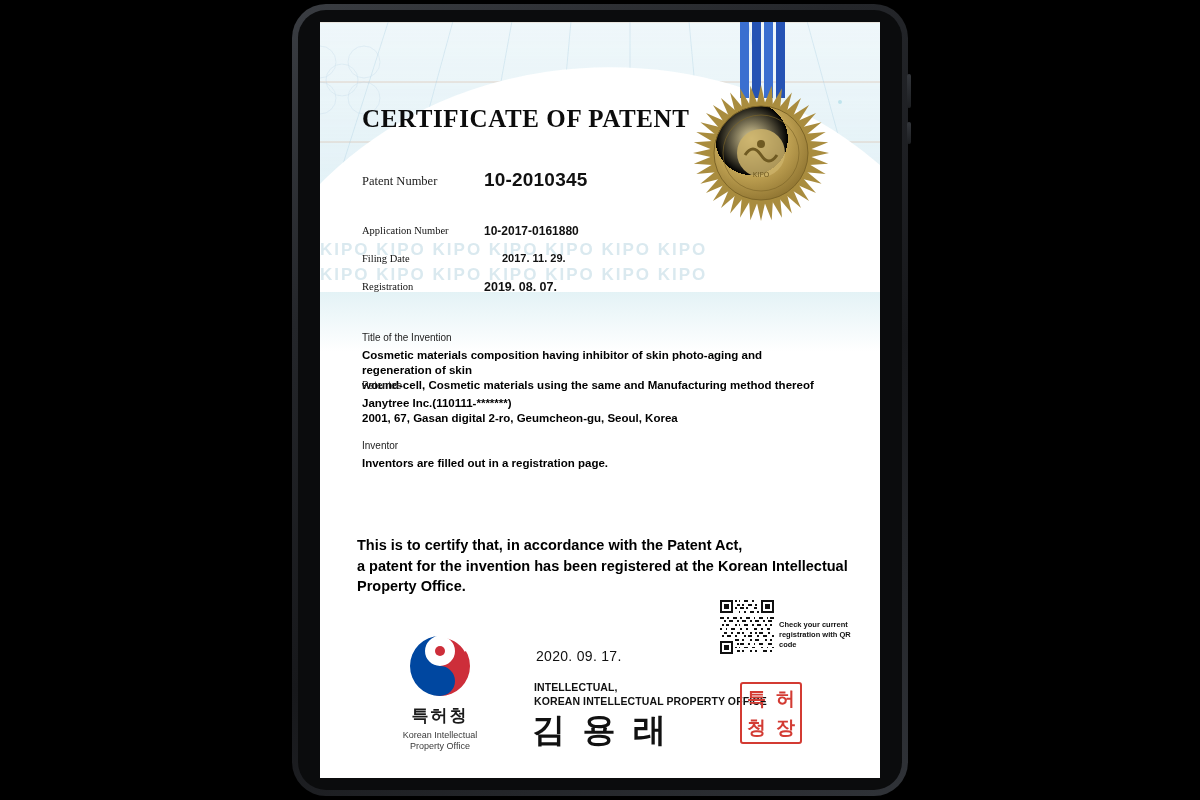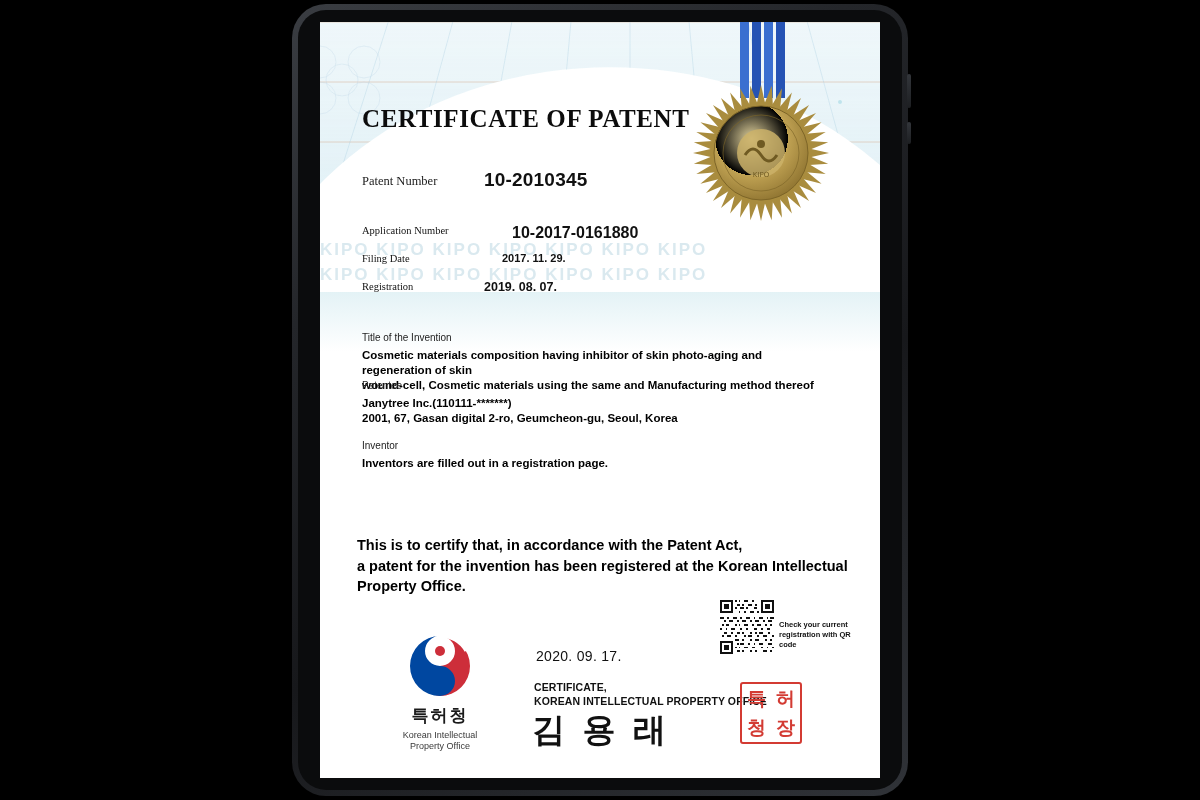--- a/index.html
+++ b/index.html
@@ -120,21 +120,21 @@
   .field { position: absolute; color: #111; }
   .field .lbl { position: absolute; white-space: nowrap; font-family: Liberation Serif, serif; }
   .field .val { position: absolute; white-space: nowrap; font-weight: bold; }
 
   .f-patentnum { left: 42px; top: 152px; }
   .f-patentnum .lbl { font-size: 12.5px; color: #1a1a1a; }
   .f-patentnum .val { left: 122px; top: -5px; font-size: 19px; letter-spacing: 0.2px; }
 
   .f-appnum { left: 42px; top: 203px; }
   .f-appnum .lbl { font-size: 10.5px; }
-  .f-appnum .val { left: 122px; top: -1px; font-size: 16px; margin-left: 28px; }
+  .f-appnum .val { left: 122px; top: -1px; font-size: 12px; }
 
   .f-filing { left: 42px; top: 231px; }
   .f-filing .lbl { font-size: 10.5px; }
   .f-filing .val { left: 140px; top: -1px; font-size: 11px; }
 
   .f-reg { left: 42px; top: 259px; }
   .f-reg .lbl { font-size: 10.5px; }
   .f-reg .val { left: 122px; top: -1px; font-size: 12.5px; }
 
   .block { position: absolute; left: 42px; }
@@ -589,21 +589,21 @@
       </svg>
       <div class="emblem-kr">특허청</div>
       <div class="emblem-en">
         <div>Korean Intellectual</div>
         <div>Property Office</div>
       </div>
     </div>
 
     <div class="sign-date">2020. 09. 17.</div>
     <div class="commissioner">
-      <div>CERTIFICATE,</div>
+      <div>INTELLECTUAL,</div>
       <div>KOREAN INTELLECTUAL PROPERTY OFFICE</div>
     </div>
     <div class="signature">김 용 래</div>
 
     <div class="stamp">
       <span>특</span>
       <span>허</span>
       <span>청</span>
       <span>장</span>
     </div>

